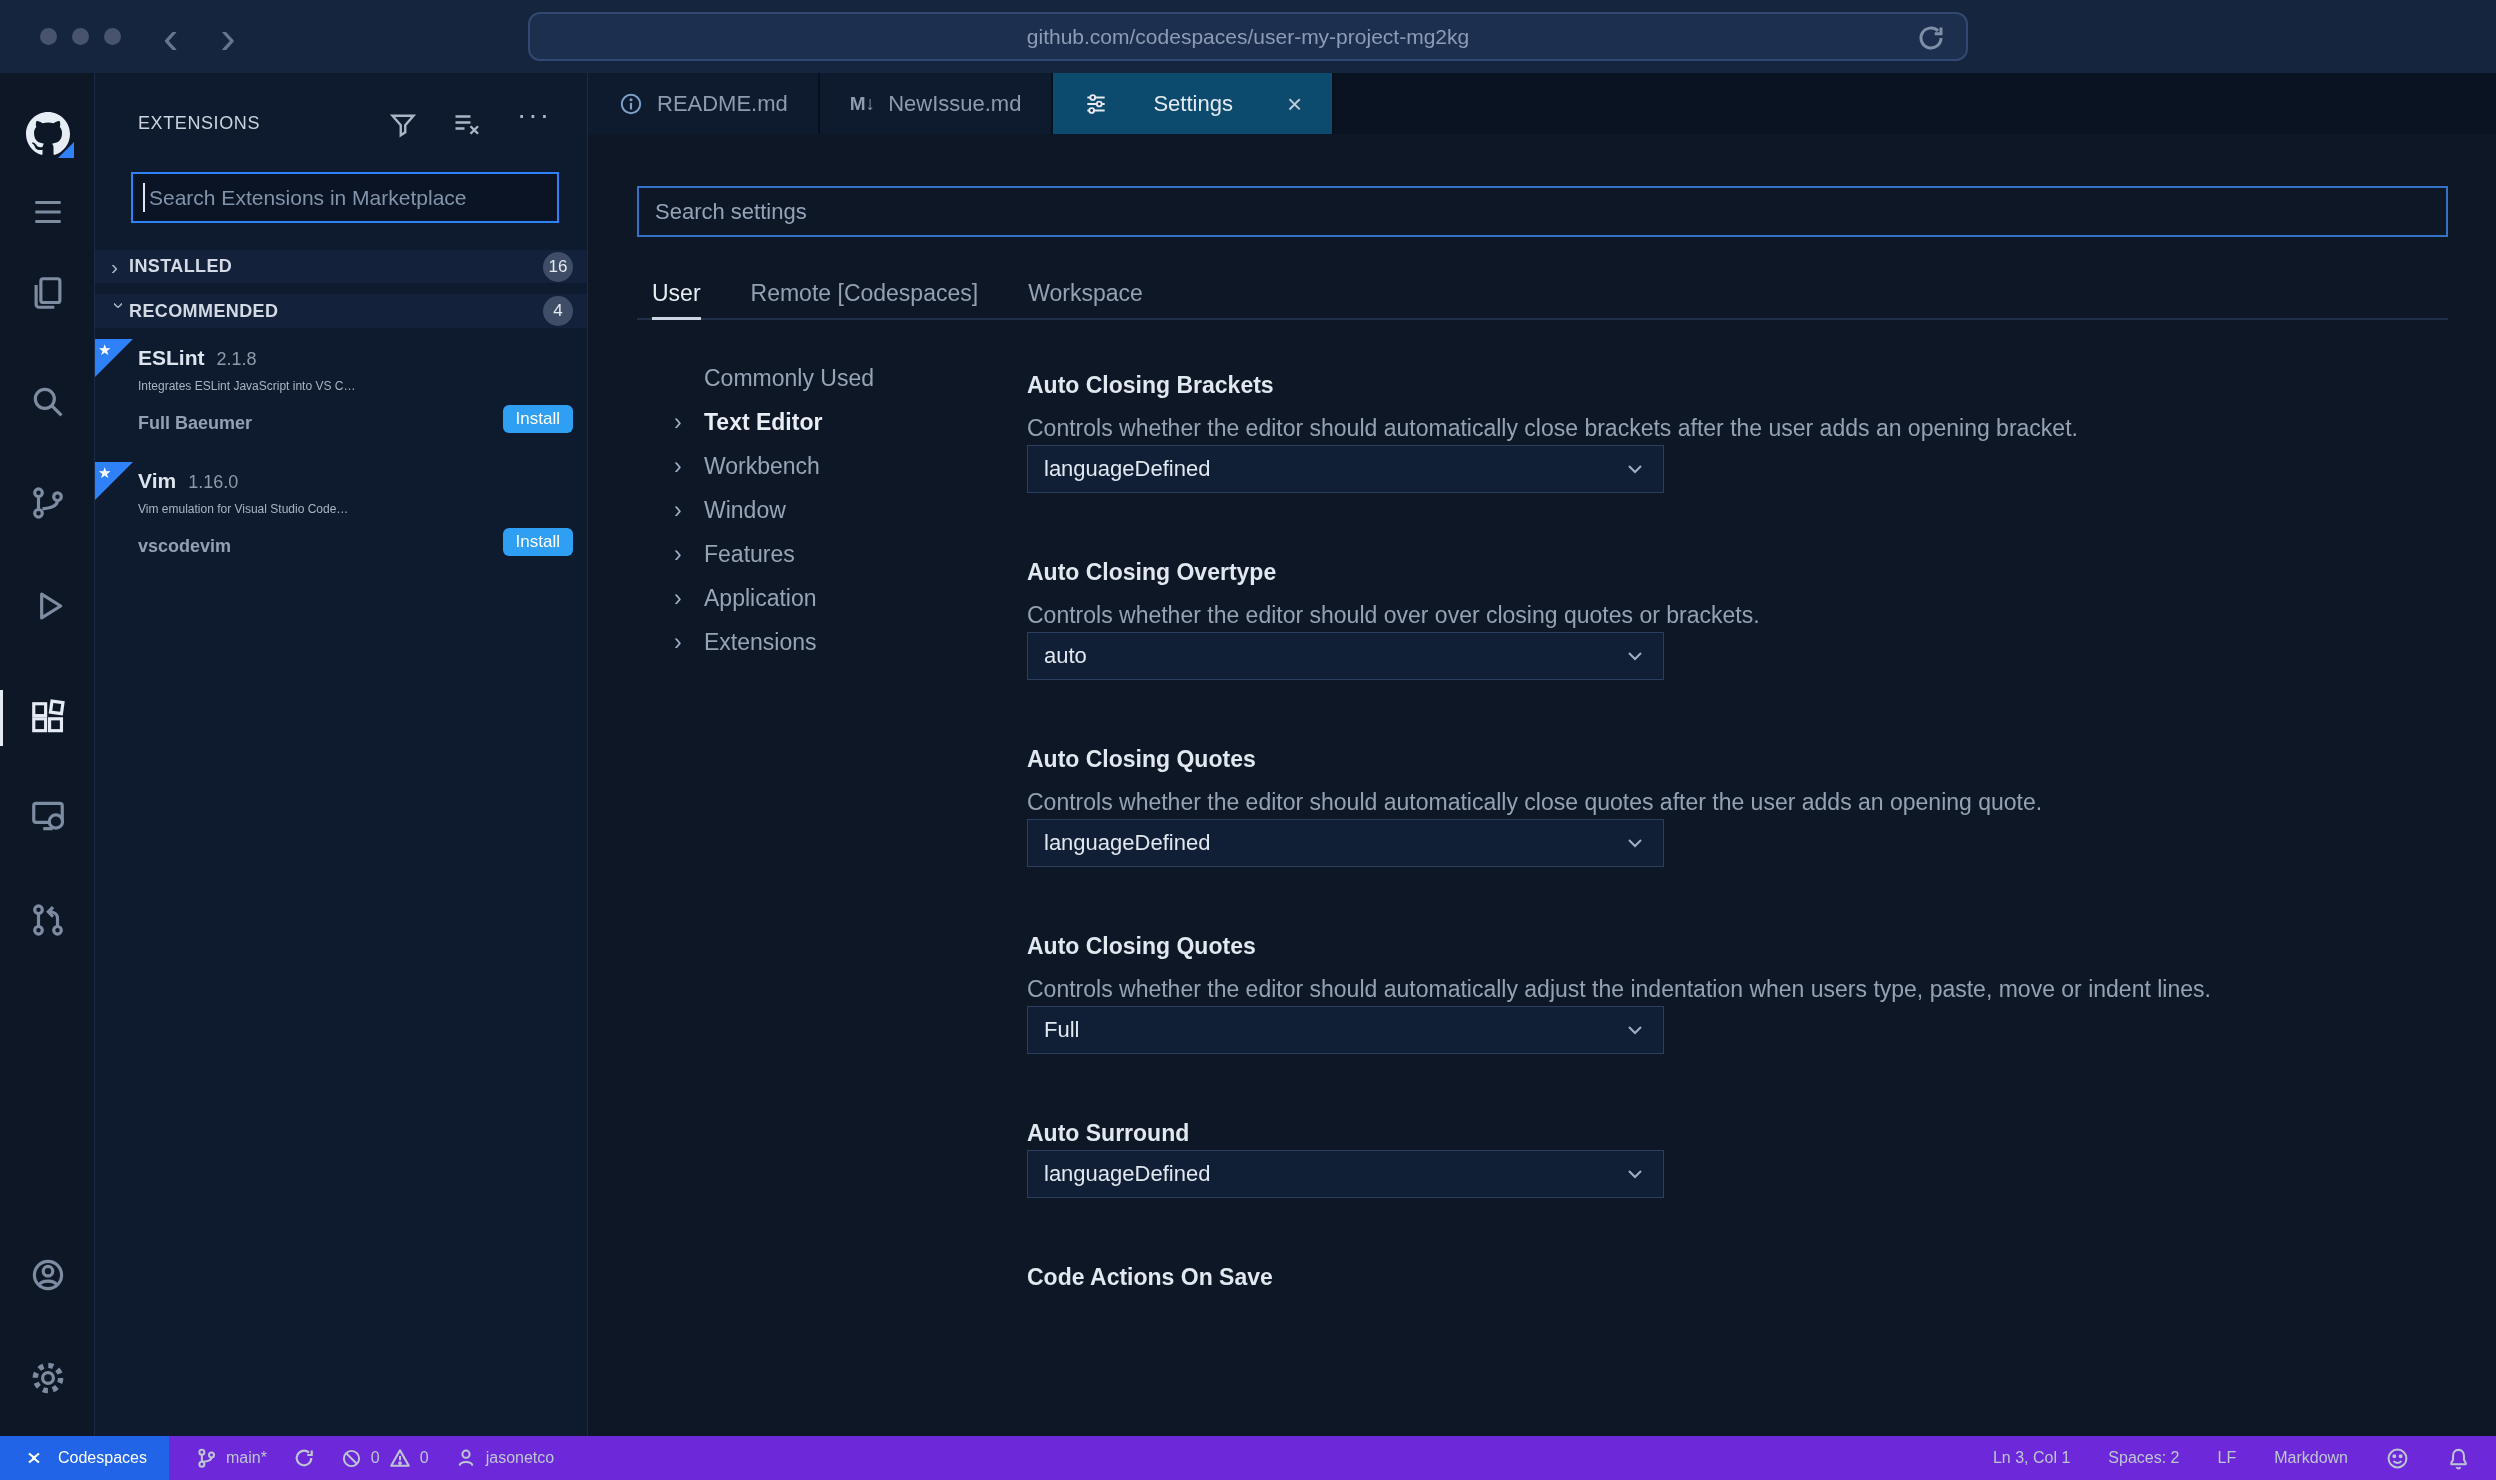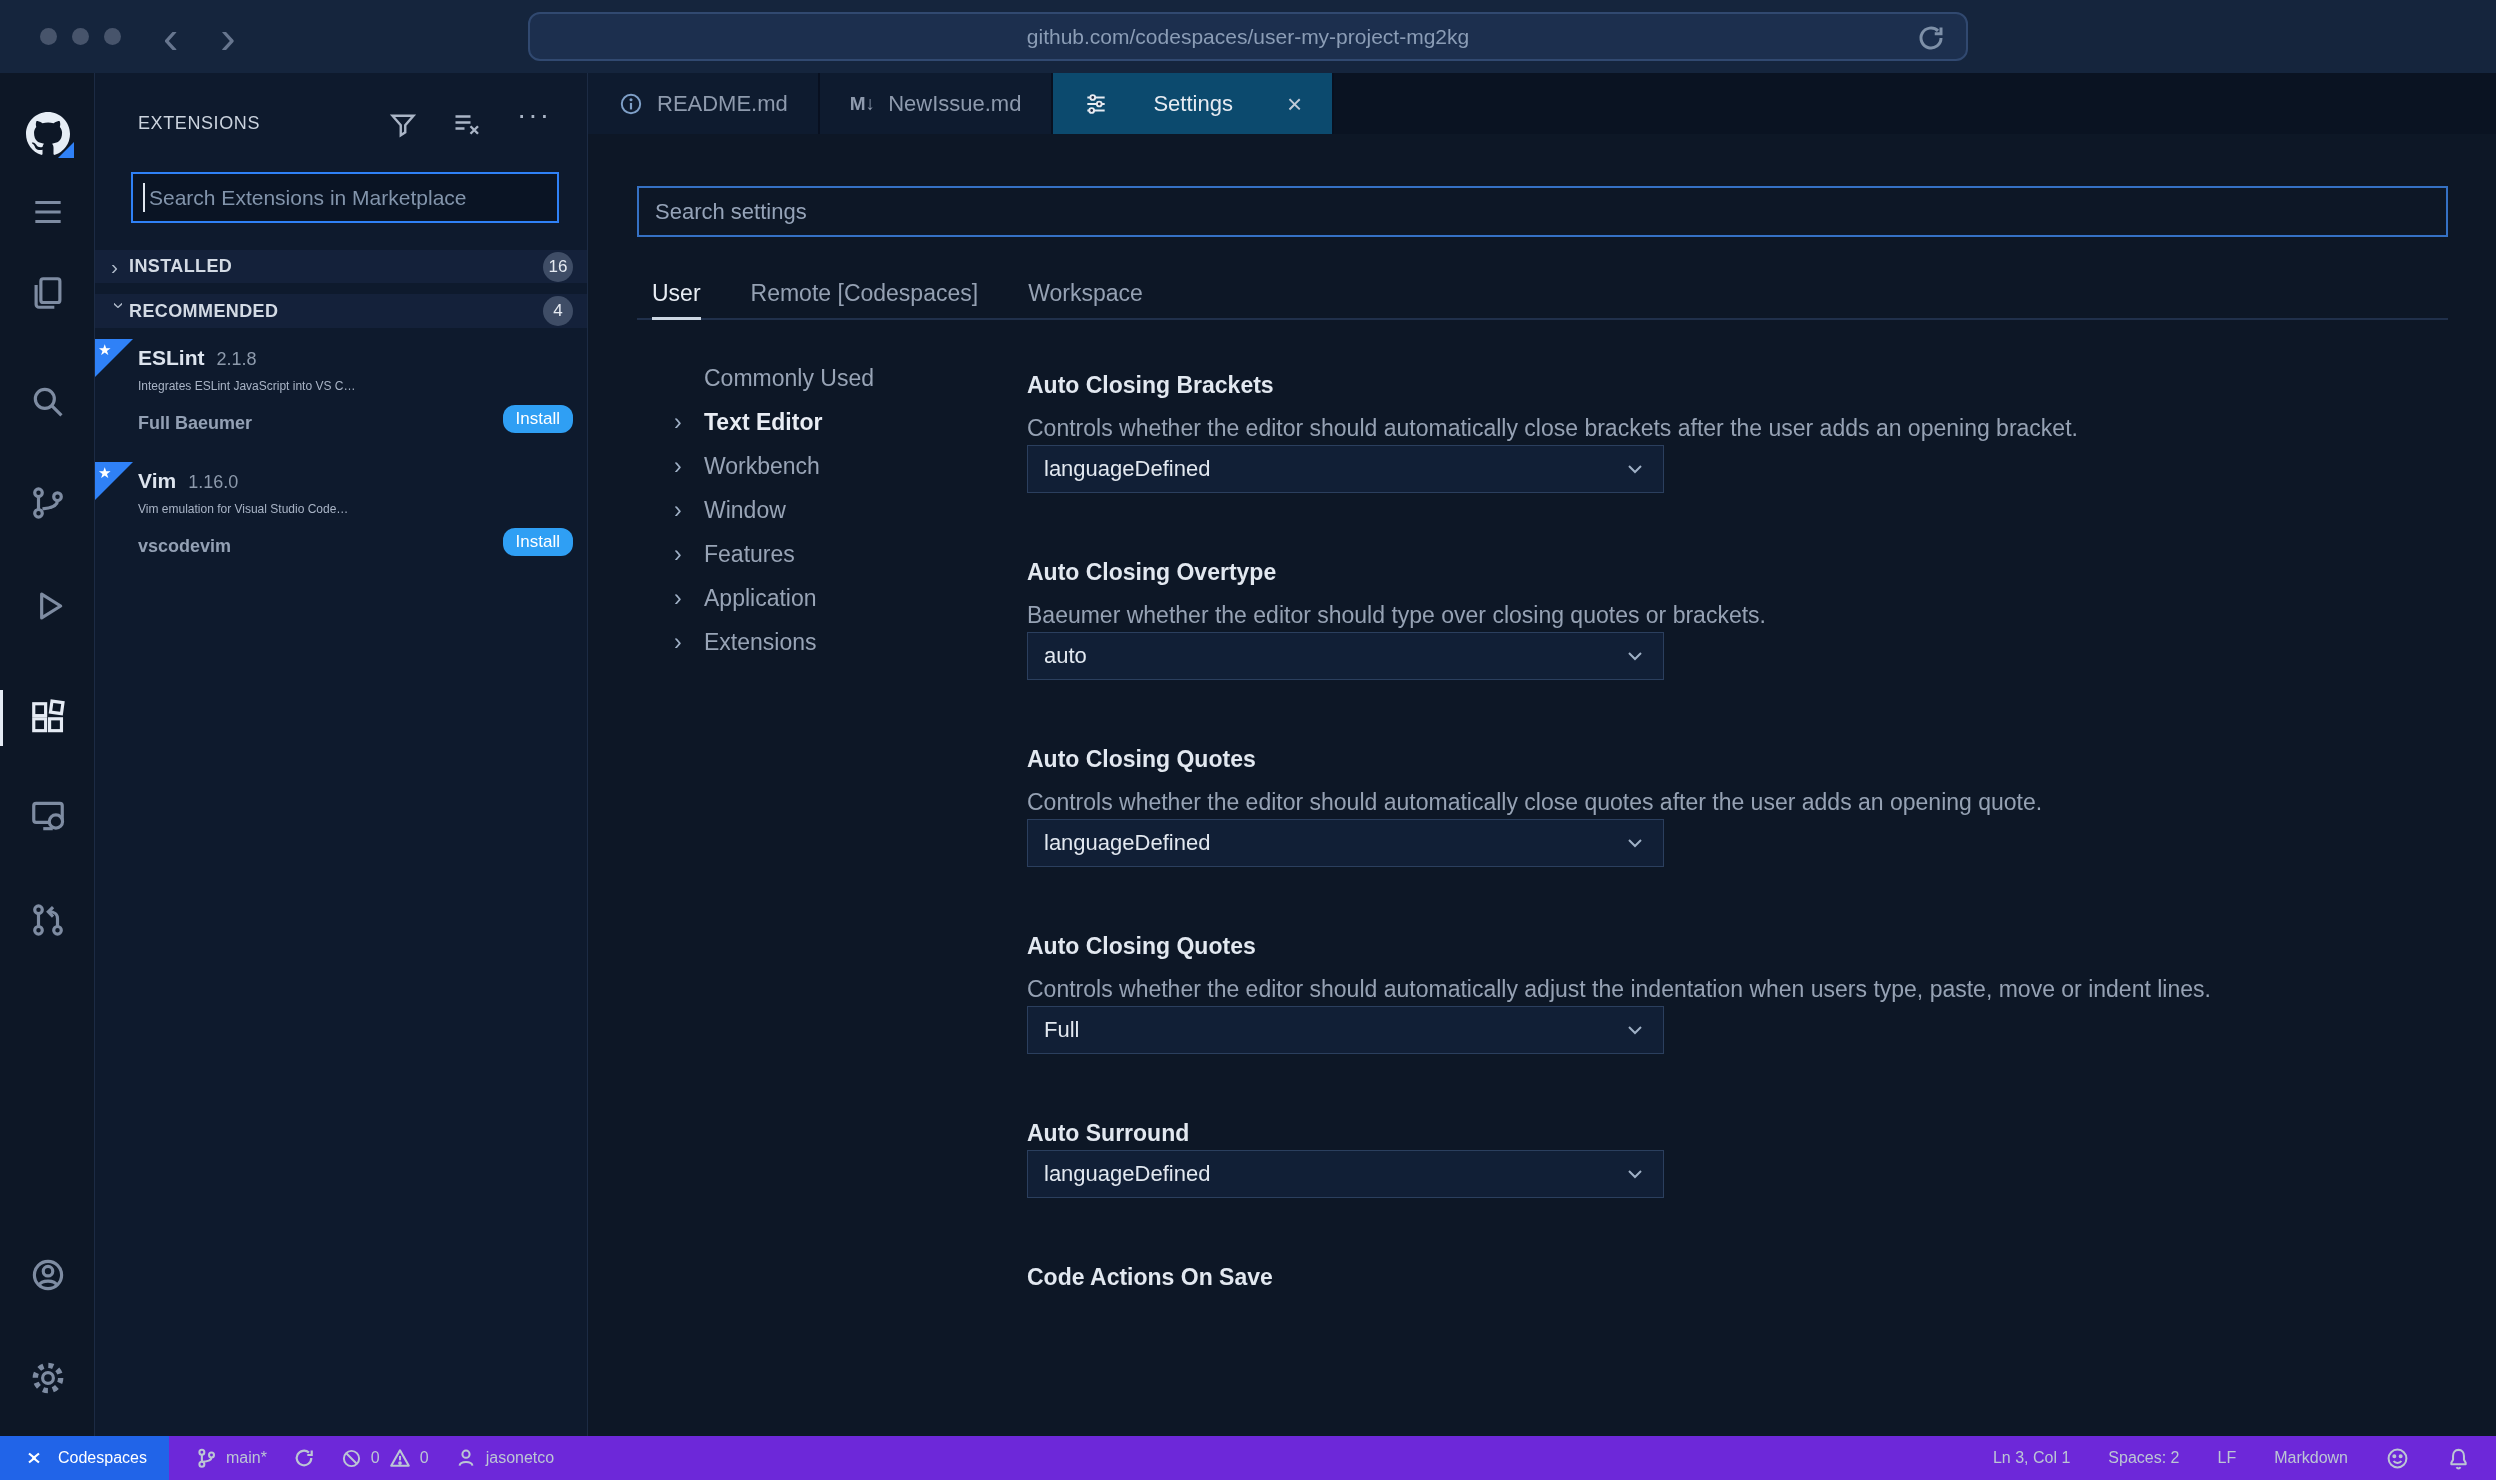--- a/index.html
+++ b/index.html
@@ -56,21 +56,21 @@
   .corner-badge { position:absolute; left:0; top:0; width:0; height:0;
                   border-top:38px solid #2f81f7; border-right:38px solid transparent; }
   .corner-star { position:absolute; left:3px; top:2px; font-size:15px; color:#fff; }
   .ext-name-row { position:absolute; left:43px; top:7px; display:flex; align-items:baseline; gap:12px; }
   .ext-name { font-size:21px; font-weight:bold; color:#dde4ee; }
   .ext-version { font-size:18px; color:#8d9aac; }
   .ext-desc { position:absolute; left:43px; top:40px; right:18px; font-size:12px; color:#a9b4c6;
               white-space:nowrap; overflow:hidden; text-overflow:ellipsis; }
   .ext-author { position:absolute; left:43px; top:74px; font-size:18px; font-weight:bold; color:#93a0b4; }
   .install-btn { position:absolute; right:14px; top:66px; background:#2f9ff4; color:#fff; font-size:17px;
-                 padding:4px 13px; border:none; border-radius:12px; font-family:"Liberation Sans", sans-serif;text-align:center; }
+                 padding:4px 13px; border:none; border-radius:6px; font-family:"Liberation Sans", sans-serif;text-align:center; }
 
   
   .editor { flex:1; position:relative; background:#0d1726; }
   .tab-bar { position:absolute; top:0; left:0; right:0; height:61px; background:#0a1322; display:flex; }
   .tab { height:61px; display:flex; align-items:center; gap:13px; padding:0 30px; background:#0e1b2f;
          border-right:2px solid #081020; color:#8e9aad; font-size:22px; }
   .tab.active { background:#0c4a6e; color:#e6ebf2;gap:44px; }
   .tab .md-glyph { font-size:19px; font-weight:bold; color:#8e9aad; }
   .tab-close { margin-left:10px; font-size:26px; line-height:26px; color:#c2cbd8; }
 
@@ -334,21 +334,21 @@
             <span>languageDefined</span>
             <span class="dd-chev">
                 <svg viewBox="0 0 24 24" width="24" height="24" fill="none" stroke="currentColor" stroke-width="2">
                   <path d="M6 9l6 6 6-6"></path>
                 </svg>
               </span>
           </div>
         </div>
         <div class="setting">
           <div class="setting-title">Auto Closing Overtype</div>
-          <div class="setting-desc">Baeumer whether the editor should type over closing quotes or brackets.</div>
+          <div class="setting-desc">Controls whether the editor should over over closing quotes or brackets.</div>
           <div class="setting-select">
             <span>auto</span>
             <span class="dd-chev">
                 <svg viewBox="0 0 24 24" width="24" height="24" fill="none" stroke="currentColor" stroke-width="2">
                   <path d="M6 9l6 6 6-6"></path>
                 </svg>
               </span>
           </div>
         </div>
         <div class="setting">

